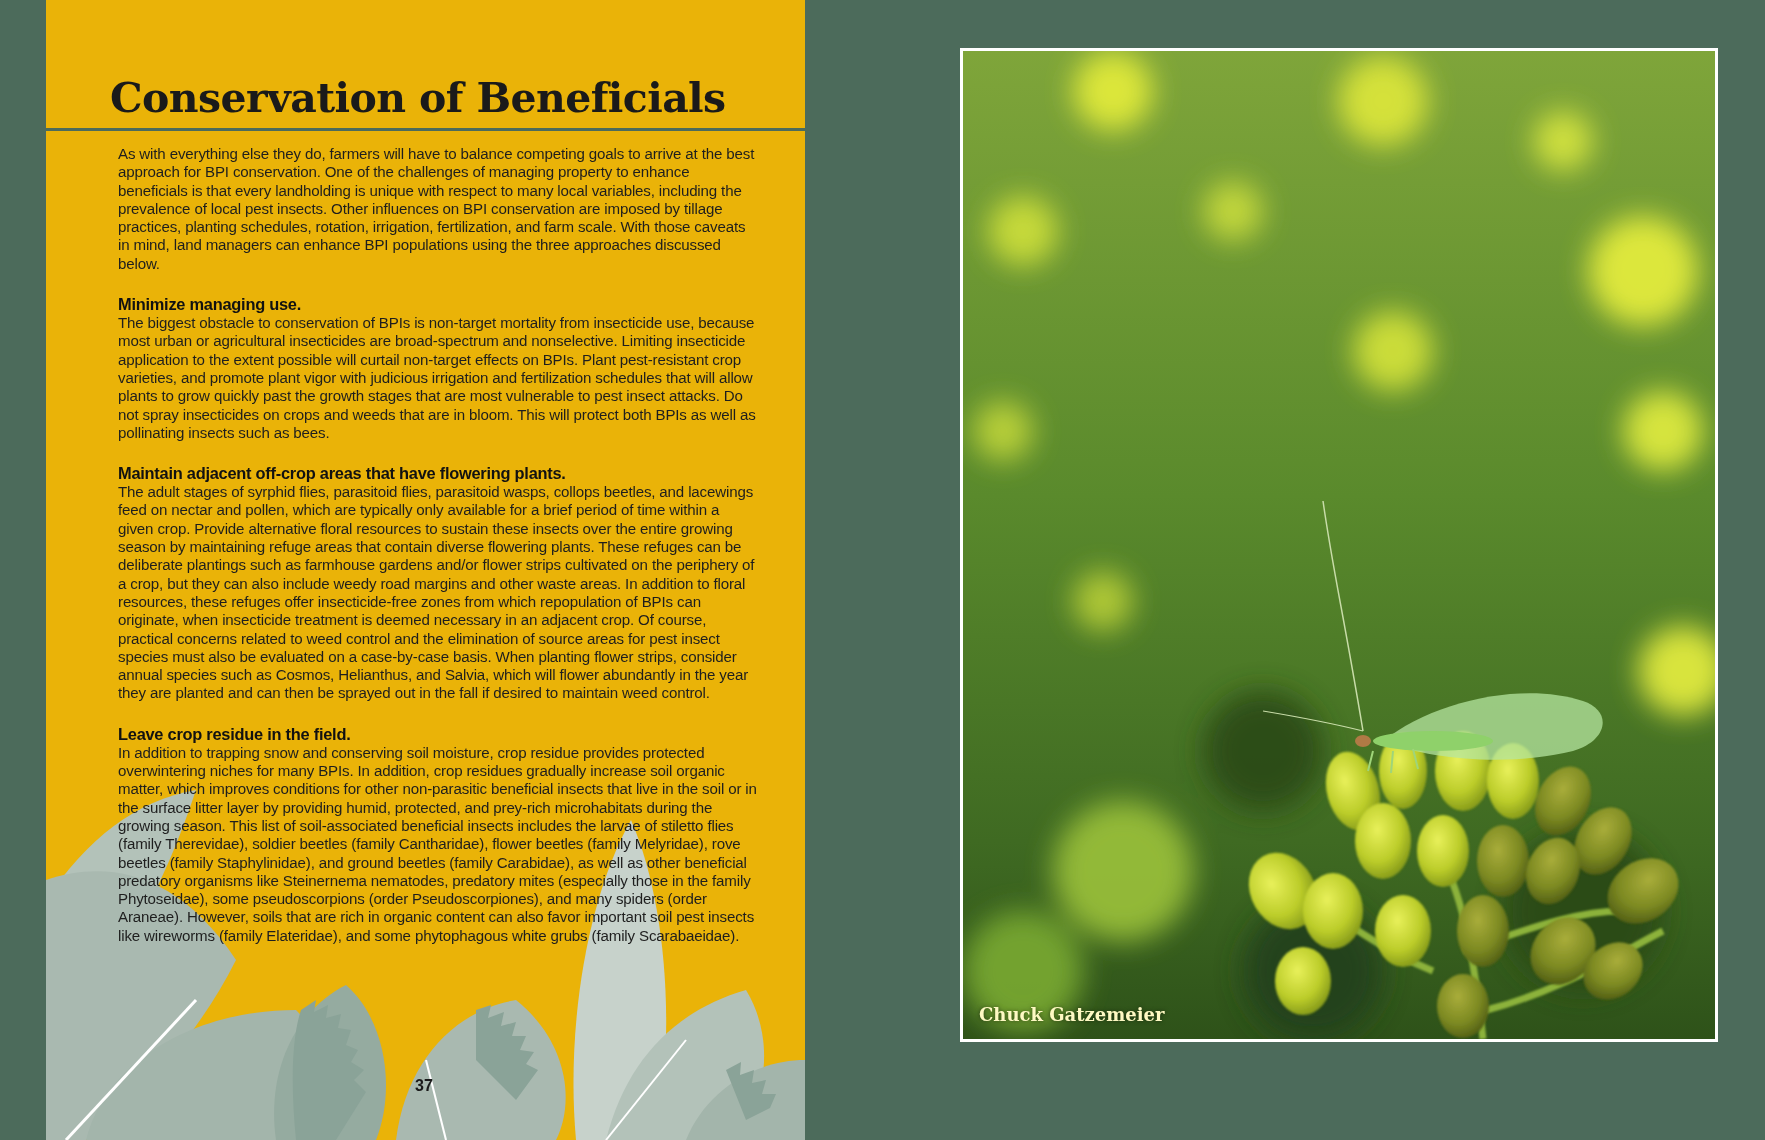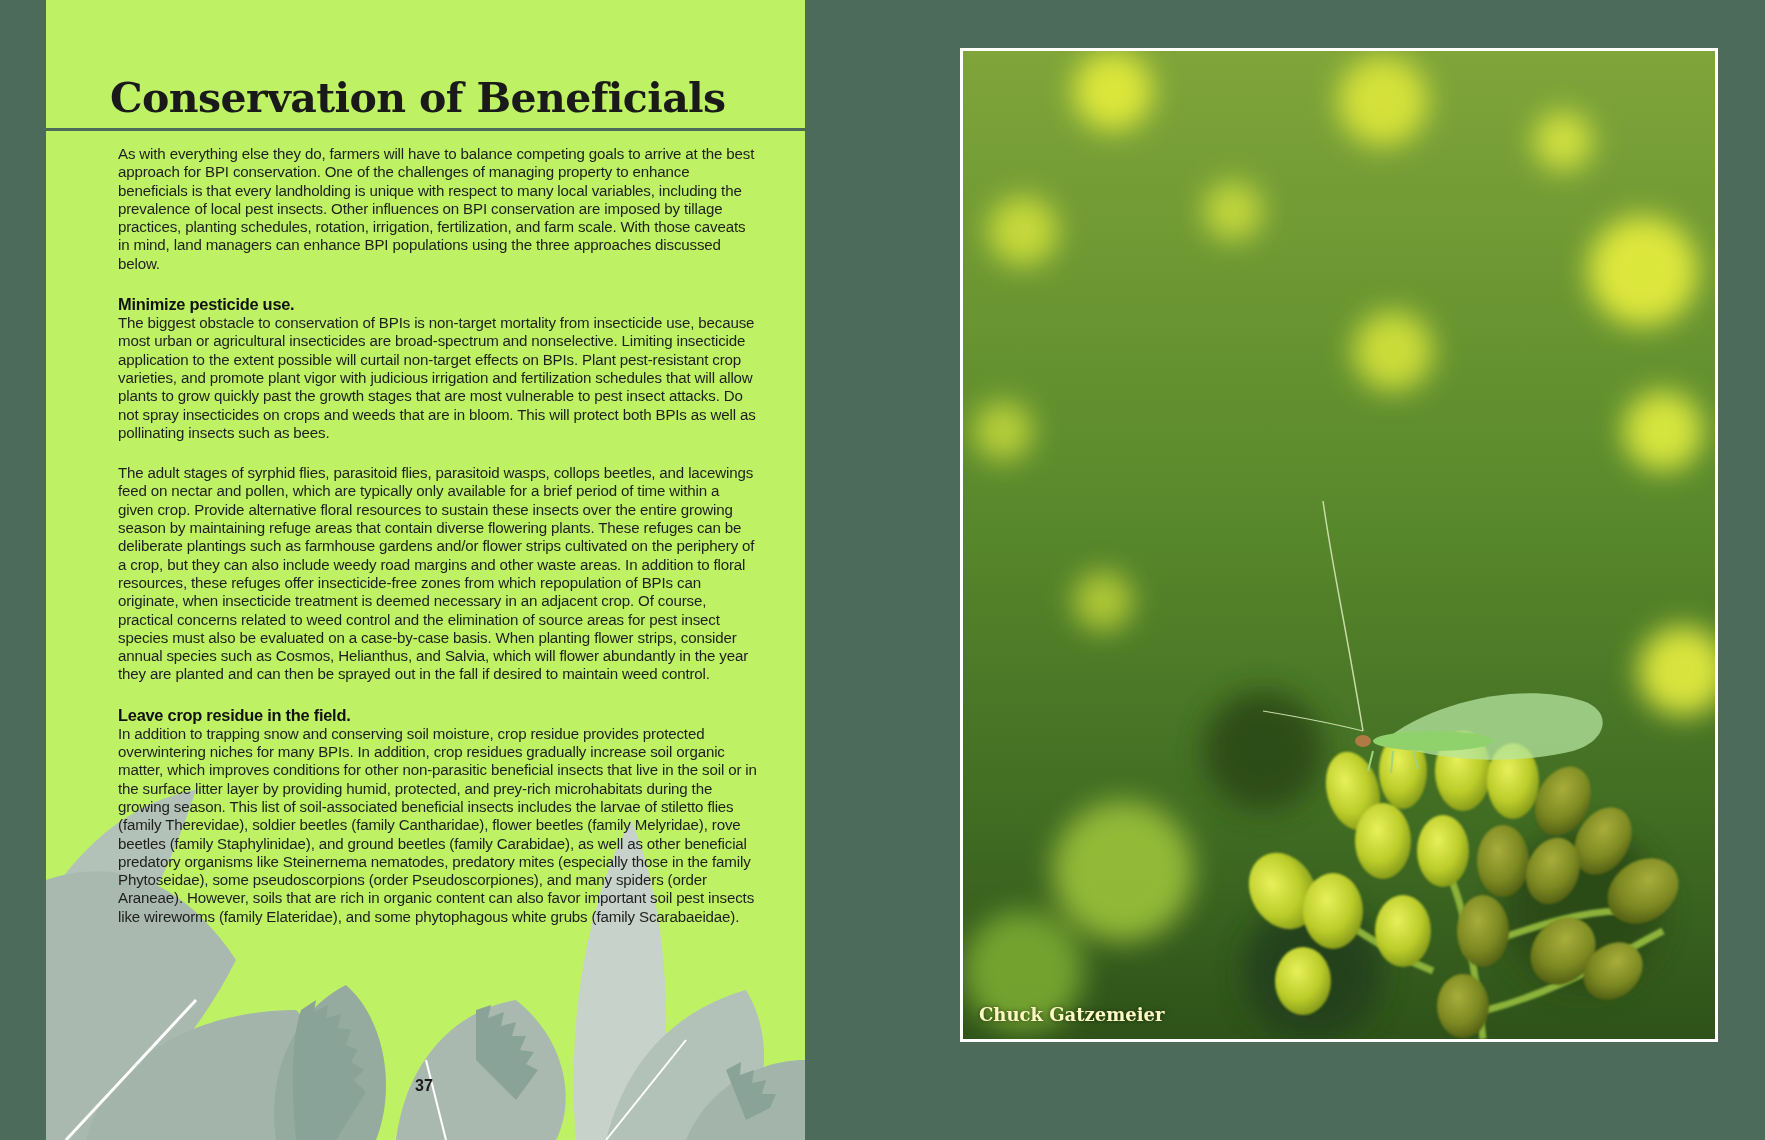--- a/index.html
+++ b/index.html
@@ -3,21 +3,21 @@
   <meta charset="utf-8">
   <style>
     html, body { margin: 0; padding: 0; }
     body {
       width: 1765px; height: 1140px; overflow: hidden;
       background: #4c6b5b; position: relative;
       font-family: "Liberation Sans", sans-serif;
     }
     .page {
       position: absolute; left: 46px; top: 0; width: 759px; height: 1140px;
-      background: #bef264; overflow: hidden;
+      background: #eab308; overflow: hidden;
     }
     .leaves { position: absolute; left: 0; top: 0; width: 759px; height: 1140px; z-index: 0; }
     .title {
       position: absolute; left: 64px; top: 74px; margin: 0;
       font-family: "DejaVu Serif", serif; font-weight: bold;
       font-size: 41px; letter-spacing: -0.6px; color: #1a1a1a; z-index: 2;
     }
     .rule {
       position: absolute; left: 0; top: 128px; width: 759px; height: 3px;
       background: #4c6b5b; z-index: 2;
@@ -75,25 +75,26 @@
     <path d="M400 1140 L380 1060" stroke="#ffffff" stroke-width="2" fill="none"></path>
   </svg>
 
   <h1 class="title">Conservation of Beneficials</h1>
   <div class="rule"></div>
 
   <div class="content">
     <p class="lead">As with everything else they do, farmers will have to balance competing goals to arrive at the best approach for BPI conservation. One of the challenges of managing property to enhance beneficials is that every landholding is unique with respect to many local variables, including the prevalence of local pest insects. Other influences on BPI conservation are imposed by tillage practices, planting schedules, rotation, irrigation, fertilization, and farm scale.  With those caveats in mind, land managers can enhance BPI populations using the three approaches discussed below.</p>
 
     <div class="section">
-      <h2>Minimize pesticide use.</h2>
+      <h2>Minimize managing use.</h2>
       <p>The biggest obstacle to conservation of BPIs is non-target mortality from insecticide use, because most urban or agricultural insecticides are broad-spectrum and nonselective. Limiting insecticide application to the extent possible will curtail non-target effects on BPIs. Plant pest-resistant crop varieties, and promote plant vigor with judicious irrigation and fertilization schedules that will allow plants to grow quickly past the growth stages that are most vulnerable to pest insect attacks.  Do not spray insecticides on crops and weeds that are in bloom. This will protect both BPIs as well as pollinating insects such as bees.</p>
     </div>
 
     <div class="section">
+      <h2>Maintain adjacent off-crop areas that have flowering plants.</h2>
       <p>The adult stages of syrphid flies, parasitoid flies, parasitoid wasps, collops beetles, and lacewings feed on nectar and pollen, which are typically only available for a brief period of time within a given crop.  Provide alternative floral resources to sustain these insects over the entire growing season by maintaining refuge areas that contain diverse flowering plants.  These refuges can be deliberate plantings such as farmhouse gardens and/or flower strips cultivated on the periphery of a crop, but they can also include weedy road margins and other waste areas.  In addition to floral resources, these refuges offer insecticide-free zones from which repopulation of BPIs can originate, when insecticide treatment is deemed necessary in an adjacent crop.  Of course, practical concerns related to weed control and the elimination of source areas for pest insect species must also be evaluated on a case-by-case basis.  When planting flower strips, consider annual species such as Cosmos, Helianthus, and Salvia, which will flower abundantly in the year they are planted and can then be sprayed out in the fall if desired to maintain weed control.</p>
     </div>
 
     <div class="section">
       <h2>Leave crop residue in the field.</h2>
       <p>In addition to trapping snow and conserving soil moisture, crop residue provides protected overwintering niches for many BPIs.  In addition, crop residues gradually increase soil organic matter, which improves conditions for other non-parasitic beneficial insects that live in the soil or in the surface litter layer by providing humid, protected, and prey-rich microhabitats during the growing season.  This list of soil-associated beneficial insects includes the larvae of stiletto flies (family Therevidae), soldier beetles (family Cantharidae), flower beetles (family Melyridae), rove beetles (family Staphylinidae), and ground beetles (family Carabidae), as well as other beneficial predatory organisms like Steinernema nematodes, predatory mites (especially those in the family Phytoseidae), some pseudoscorpions (order Pseudoscorpiones), and many spiders (order Araneae). However, soils that are rich in organic content can also favor important soil pest insects like wireworms (family Elateridae), and some phytophagous white grubs (family Scarabaeidae).</p>
     </div>
   </div>
 
   <div class="pagenum">37</div>

